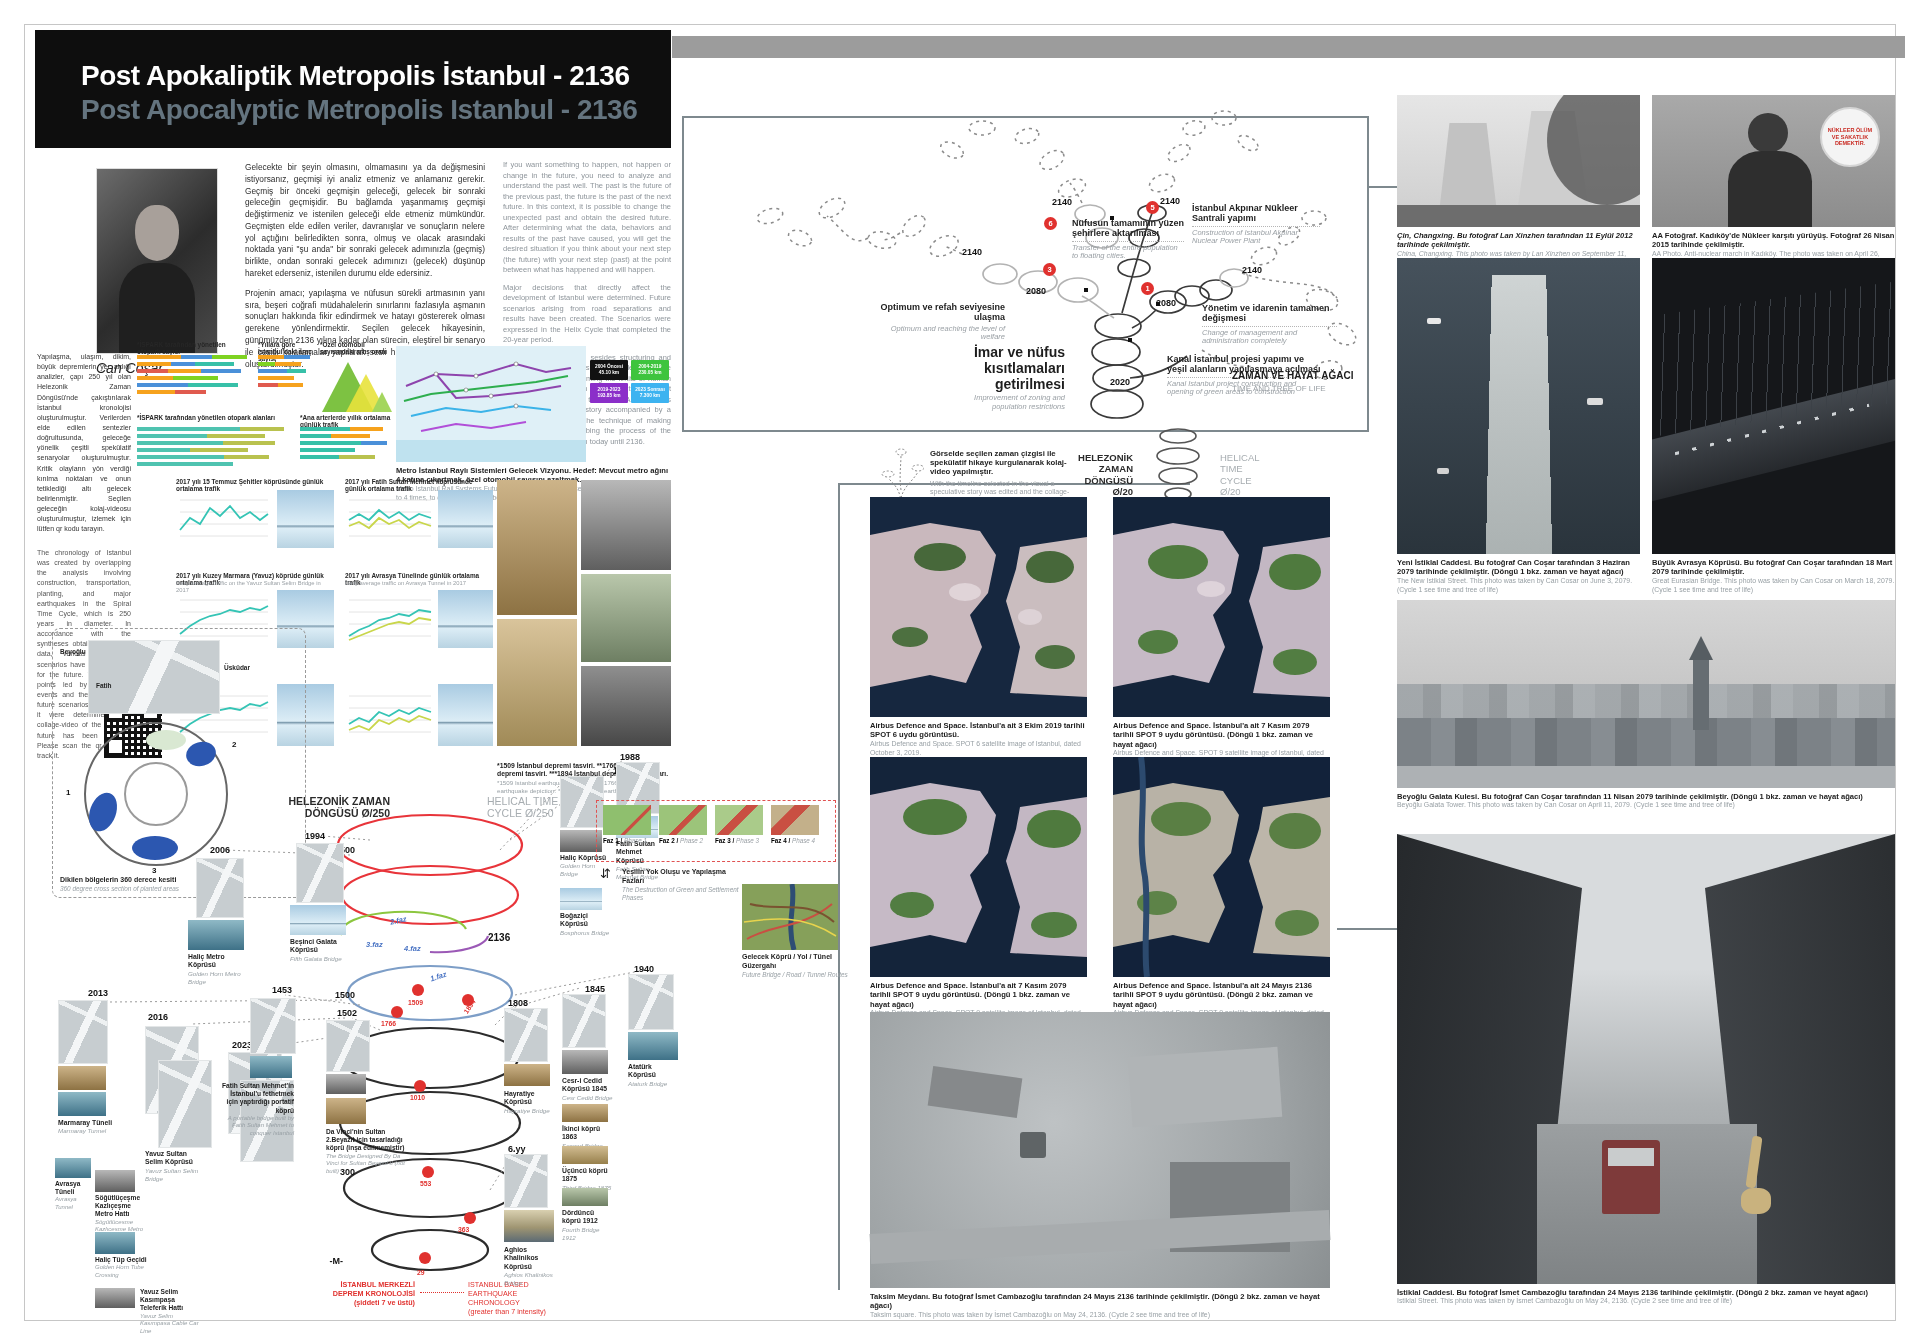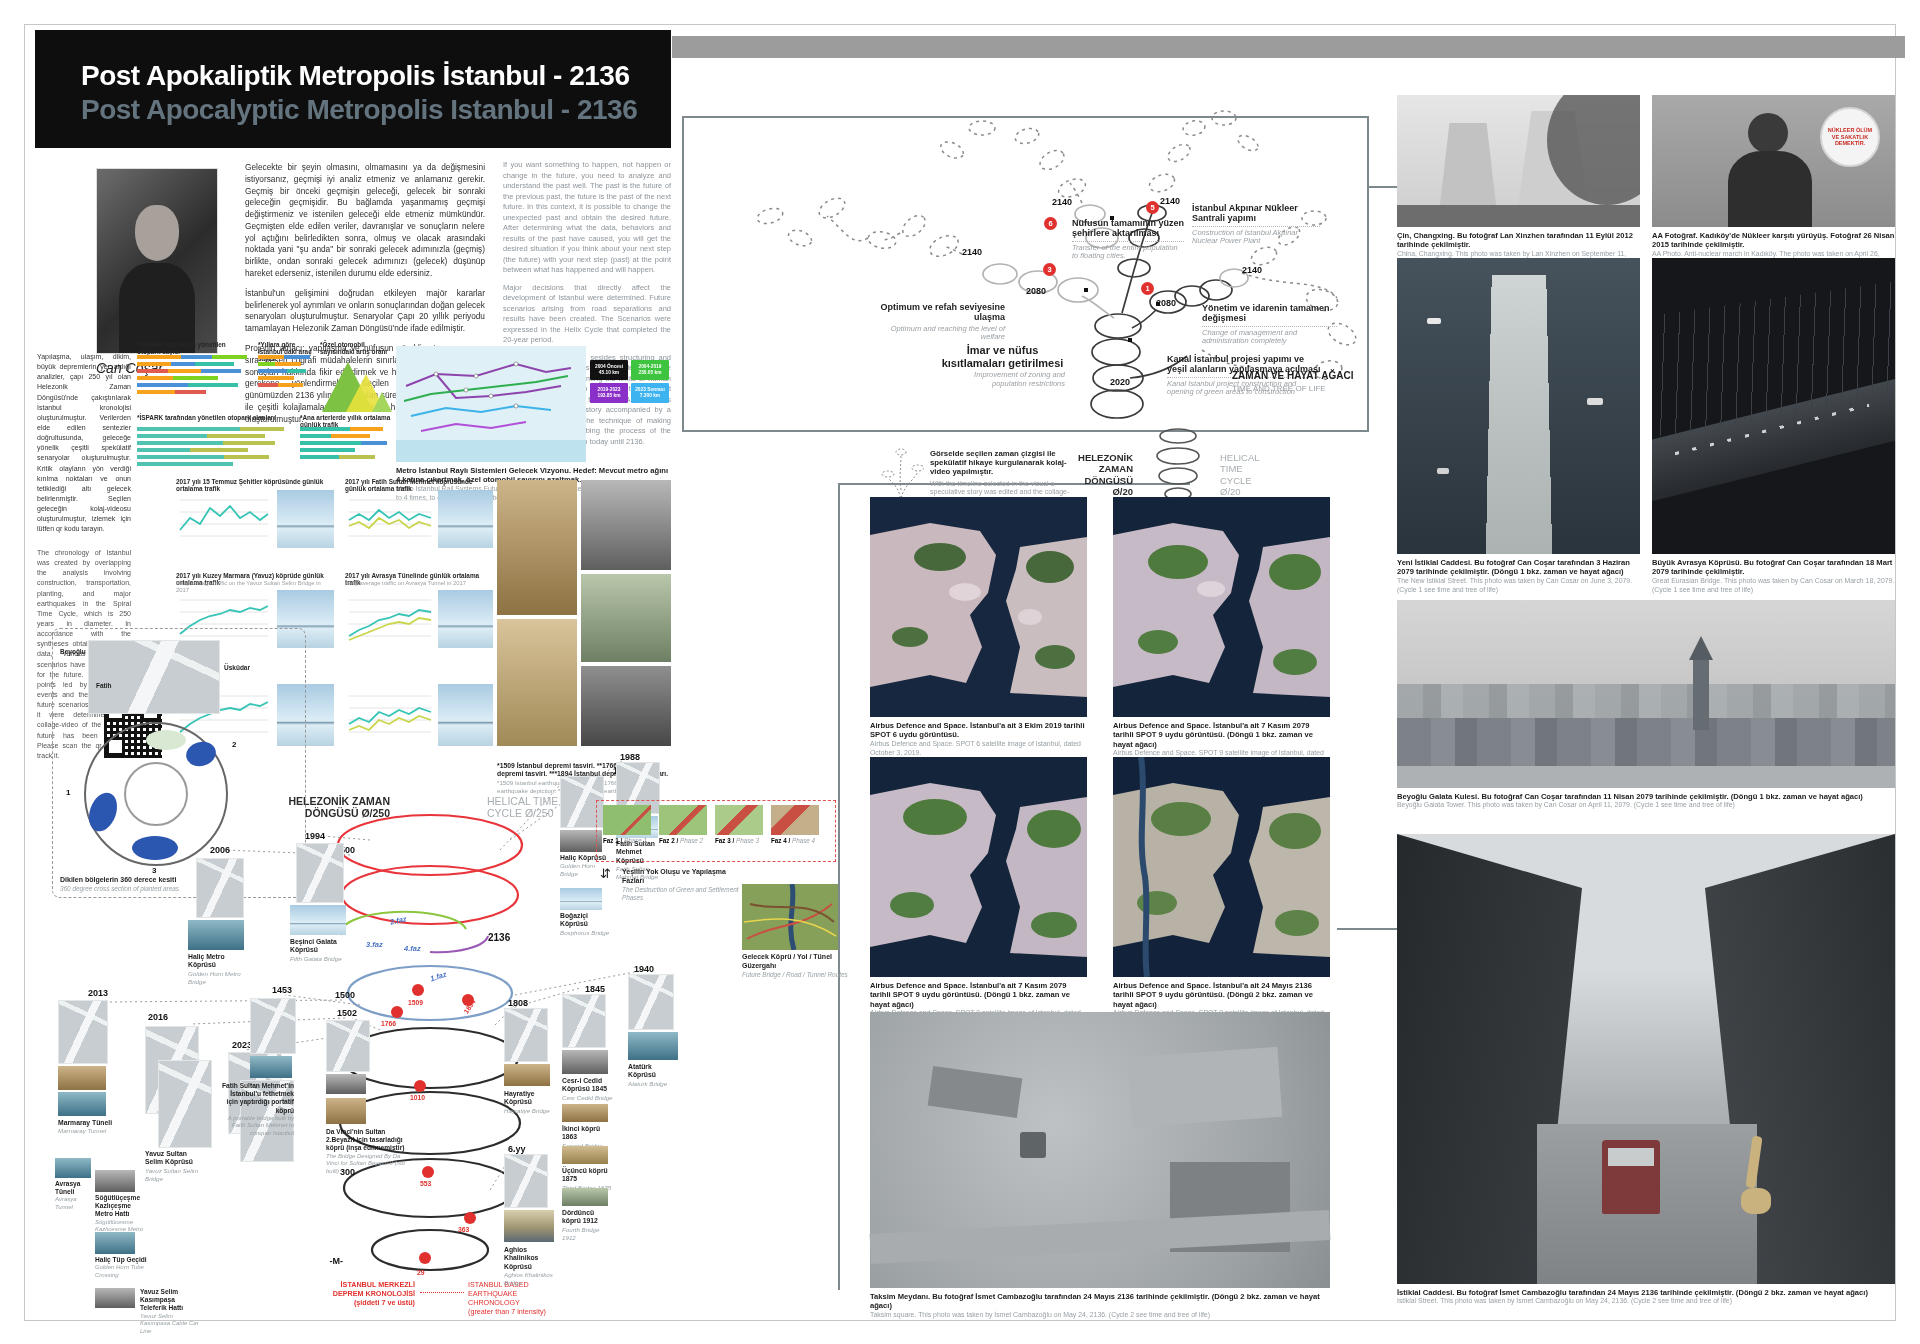--- a/index.html
+++ b/index.html
@@ -48,21 +48,20 @@
   <div class="a" style="left:672px;top:36px;width:1233px;height:22px;background:#9c9c9c;"></div>
 
   <div class="a" style="left:96px;top:168px;width:120px;height:184px;background:linear-gradient(135deg,#6c6c6c,#2c2c2c 55%,#4a4a4a);border:1px solid #ddd;">
     <div class="a" style="left:38px;top:36px;width:44px;height:56px;border-radius:45% 45% 50% 50%;background:#a8a09a;"></div>
     <div class="a" style="left:22px;top:94px;width:76px;height:90px;border-radius:40% 40% 0 0;background:#1f1f1f;"></div>
   </div>
   <div class="a" style="left:96px;top:360px;font-size:14px;font-style:italic;color:#222;">Can Coşar</div>
 
   <div class="a" style="left:245px;top:162px;width:240px;font-size:8.3px;line-height:1.42;color:#2d2d2d;text-align:justify;">
     <p style="margin:0 0 8px;">Gelecekte bir şeyin olmasını, olmamasını ya da değişmesini istiyorsanız, geçmişi iyi analiz etmeniz ve anlamanız gerekir. Geçmiş bir önceki geçmişin geleceği, gelecek bir sonraki geleceğin geçmişidir. Bu bağlamda yaşanmamış geçmişi değiştirmeniz ve istenilen geleceği elde etmeniz mümkündür. Geçmişten elde edilen veriler, davranışlar ve sonuçların nelere yol açtığını belirledikten sonra, olmuş ve olacak arasındaki noktada yani "şu anda" bir sonraki gelecek adımınızla (geçmiş) birlikte, ondan sonraki gelecek adımınızı (gelecek) düşünüp hareket ederseniz, istenilen durumu elde edersiniz.</p>
-    <p style="margin:0 0 8px;">İstanbul'un gelişimini doğrudan etkileyen majör kararlar belirlenerek yol ayrımları ve onların sonuçlarından doğan gelecek senaryoları oluşturulmuştur. Senaryolar Çapı 20 yıllık periyodu tamamlayan Helezonik Zaman Döngüsü'nde ifade edilmiştir.</p>
     <p style="margin:0;">Projenin amacı; yapılaşma ve nüfusun sürekli artmasının yanı sıra, beşeri coğrafi müdahalelerin sınırlarını fazlasıyla aşmanın sonuçları hakkında fikir edindirmek ve hatayı göstererek olması gerekene yönlendirmektir. Seçilen gelecek hikayesinin, günümüzden 2136 yılına kadar olan sürecin, eleştirel bir senaryo ile çeşitli kolajlamalar yapılarak sesli hikaye eşliğinde videosu oluşturulmuştur.</p>
   </div>
   <div class="a" style="left:503px;top:160px;width:168px;font-size:7.5px;line-height:1.4;color:#8e959b;text-align:justify;">
     <p style="margin:0 0 7px;">If you want something to happen, not happen or change in the future, you need to analyze and understand the past well. The past is the future of the previous past, the future is the past of the next future. In this context, it is possible to change the unexpected past and obtain the desired future. After determining what the data, behaviors and results of the past have caused, you will get the desired situation if you think about your next step (the future) with your next step (past) at the point between what has happened and will happen.</p>
     <p style="margin:0 0 7px;">Major decisions that directly affect the development of Istanbul were determined. Future scenarios arising from road separations and results have been created. The Scenarios were expressed in the Helix Cycle that completed the 20-year period.</p>
     <p style="margin:0;">The goal of the project; sesides structuring and increasing population, it is to get an idea about the consequences of overcoming the limits of human geographical intervention and to point it to what it should be by showing the error. A video was created with an audio story accompanied by a critical scenario using the technique of making various collages, describing the process of the selected future story from today until 2136.</p>
   </div>
 
   <div class="a" style="left:37px;top:352px;width:94px;font-size:7px;line-height:1.45;color:#333;text-align:justify;">Yapılaşma, ulaşım, dikim, büyük depremlerin yer aldığı analizler, çapı 250 yıl olan Helezonik Zaman Döngüsü'nde çakıştırılarak İstanbul kronolojisi oluşturulmuştur. Verilerden elde edilen sentezler doğrultusunda, geleceğe yönelik çeşitli spekülatif senaryolar oluşturulmuştur. Kritik olayların yön verdiği kırılma noktaları ve onun tetiklediği altı gelecek belirlenmiştir. Seçilen geleceğin kolaj-videosu oluşturulmuştur, izlemek için lütfen qr kodu tarayın.</div>
   <div class="a" style="left:37px;top:548px;width:94px;font-size:7px;line-height:1.45;color:#555;text-align:justify;">The chronology of Istanbul was created by overlapping the analysis involving construction, transportation, planting, and major earthquakes in the Spiral Time Cycle, which is 250 years in diameter. In accordance with the syntheses obtained from the data, various speculative scenarios have been created for the future. The breaking points led by the critical events and the six different future scenarios triggered by it were determined. The collage-video of the selected future has been created. Please scan the qr code to track it.</div>
@@ -136,21 +135,21 @@
       <rect x="428" y="128" width="4" height="4"></rect>
         <rect x="474" y="214" width="4" height="4"></rect>
     </g>
   </svg>
 
   <div class="a rt" style="left:870px;top:302px;width:135px;">
     <div class="tl" style="font-size:9px;">Optimum ve refah seviyesine ulaşma</div>
     <div class="el it" style="margin-top:2px;">Optimum and reaching the level of welfare</div>
   </div>
   <div class="a rt" style="left:940px;top:344px;width:125px;">
-    <div class="tl" style="font-size:11px;text-align:center;">İmar ve nüfus kısıtlamaları getirilmesi</div>
+    <div class="tl" style="font-size:14px;">İmar ve nüfus kısıtlamaları getirilmesi</div>
     <div class="el it" style="margin-top:2px;">Improvement of zoning and population restrictions</div>
   </div>
   <div class="a" style="left:1072px;top:218px;width:112px;">
     <div class="tl" style="font-size:9px;border-bottom:1px dotted #b5b5b5;padding-bottom:2px;">Nüfusun tamamının yüzen şehirlere aktarılması</div>
     <div class="el it" style="margin-top:2px;">Transfer of the entire population to floating cities.</div>
   </div>
   <div class="a" style="left:1192px;top:203px;width:128px;">
     <div class="tl" style="font-size:9px;border-bottom:1px dotted #b5b5b5;padding-bottom:2px;">İstanbul Akpınar Nükleer Santrali yapımı</div>
     <div class="el it" style="margin-top:2px;">Construction of Istanbul Akpinar Nuclear Power Plant</div>
   </div>
@@ -662,21 +661,21 @@
     <span class="t">Taksim Meydanı. Bu fotoğraf İsmet Cambazoğlu tarafından 24 Mayıs 2136 tarihinde çekilmiştir. (Döngü 2 bkz. zaman ve hayat ağacı)</span>
     <span class="e">Taksim square. This photo was taken by İsmet Cambazoğlu on May 24, 2136. (Cycle 2 see time and tree of life)</span>
   </div>
 
   <div class="a" style="left:1397px;top:95px;width:243px;height:132px;background:linear-gradient(180deg,#e6e6e6,#cdcdcd);overflow:hidden;">
     <div class="a" style="left:42px;top:28px;width:58px;height:90px;background:#c2c2c2;clip-path:polygon(18% 0,82% 0,100% 100%,0 100%);"></div>
     <div class="a" style="left:120px;top:16px;width:72px;height:102px;background:#cecece;clip-path:polygon(20% 0,80% 0,100% 100%,0 100%);"></div>
     <div class="a" style="left:150px;top:-20px;width:120px;height:130px;background:#4e4e4e;border-radius:50%;opacity:.75;"></div>
     <div class="a" style="left:0;bottom:0;width:243px;height:22px;background:#6d6d6d;"></div>
   </div>
-  <div class="a cb" style="left:1397px;top:231px;width:243px;">
+  <div class="a cb" style="left:1397px;top:231px;width:243px;font-style:italic;">
     <span class="t">Çin, Changxing. Bu fotoğraf Lan Xinzhen tarafından 11 Eylül 2012 tarihinde çekilmiştir.</span>
     <span class="e">China, Changxing. This photo was taken by Lan Xinzhen on September 11, 2012.</span>
   </div>
   <div class="a" style="left:1652px;top:95px;width:243px;height:132px;background:linear-gradient(180deg,#a9a9a9,#8c8c8c);overflow:hidden;">
     <div class="a" style="left:96px;top:18px;width:40px;height:40px;border-radius:50%;background:#3a3a3a;"></div>
     <div class="a" style="left:76px;top:56px;width:84px;height:76px;border-radius:40% 40% 0 0;background:#2e2e2e;"></div>
     <div class="a" style="left:168px;top:12px;width:56px;height:56px;border-radius:50%;background:#f4f4f4;border:2px solid #d5d5d5;display:flex;align-items:center;justify-content:center;text-align:center;">
       <span style="font-size:5.5px;font-weight:bold;color:#c92a22;line-height:1.2;width:46px;">NÜKLEER ÖLÜM VE SAKATLIK DEMEKTİR.</span>
     </div>
   </div>

